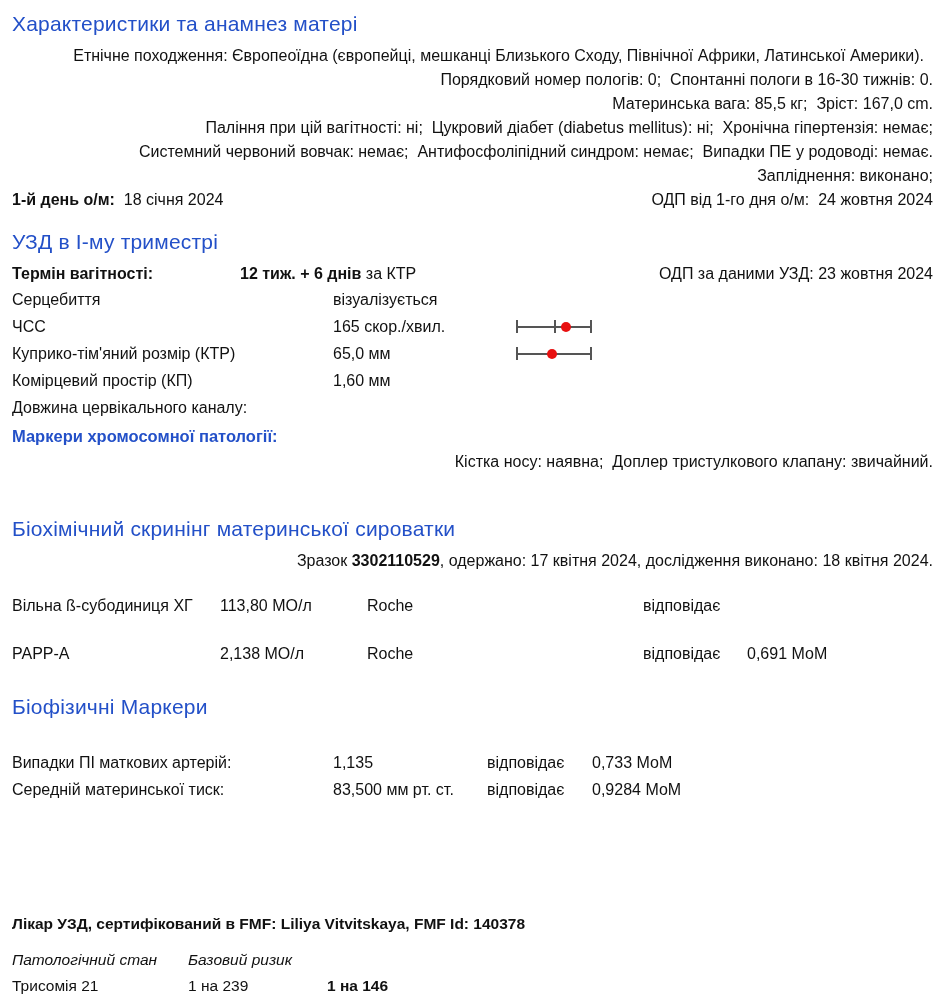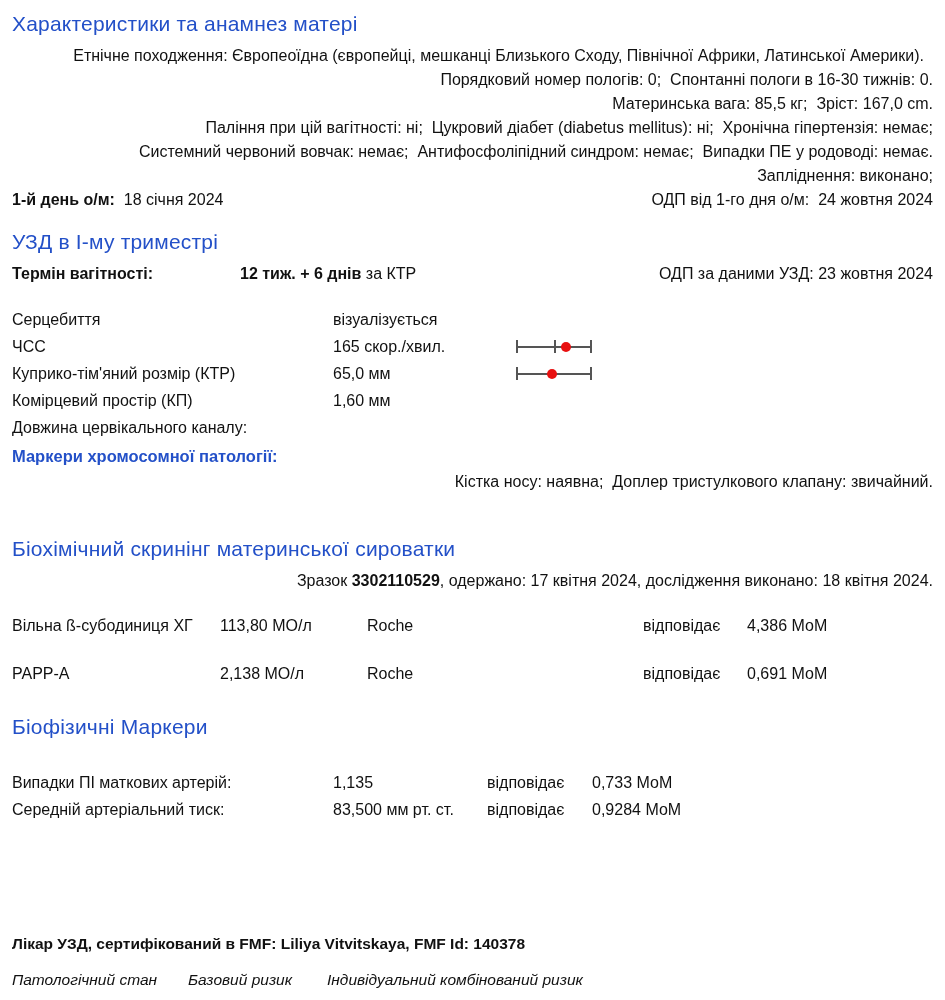--- a/index.html
+++ b/index.html
@@ -44,21 +44,21 @@
   .b{font-weight:bold;}
   .term-row{
     display:flex;
     font-size:16px;
     line-height:24px;
     margin-top:2px;
   }
   .term-label{width:228px;font-weight:bold;}
   .term-right{margin-left:auto;}
   
-  .uzd-table{margin-top:20px;}
+  .uzd-table{}
   .uzd-row{
     display:grid;
     grid-template-columns:321px 183px 90px;
     align-items:center;
     font-size:16px;
     line-height:27px;
   }
   .indicator{
     position:relative;
     width:76px;
@@ -191,54 +191,52 @@
 
   <h1 class="sec gap-section3" data-bind="biochem.title">Біохімічний скринінг материнської сироватки</h1>
   <p class="body-line"><span data-bind="biochem.sample_prefix">Зразок </span><span class="b" data-bind="biochem.sample_id">3302110529</span><span data-bind="biochem.sample_suffix">, одержано: 17 квітня 2024, дослідження виконано: 18 квітня 2024.</span></p>
 
   <div class="bio-table">
     <div class="bio-row">
       <span data-bind="biochem.rows.0.name">Вільна ß-субодиниця ХГ</span>
       <span data-bind="biochem.rows.0.value">113,80 МО/л</span>
       <span data-bind="biochem.rows.0.method">Roche</span>
       <span data-bind="biochem.rows.0.corresponds">відповідає</span>
-      <span data-bind="biochem.rows.0.mom">4,386 МоМ</span>
     </div>
     <div class="bio-row">
       <span data-bind="biochem.rows.1.name">PAPP-A</span>
       <span data-bind="biochem.rows.1.value">2,138 МО/л</span>
       <span data-bind="biochem.rows.1.method">Roche</span>
       <span data-bind="biochem.rows.1.corresponds">відповідає</span>
       <span data-bind="biochem.rows.1.mom">0,691 МоМ</span>
     </div>
   </div>
 
   <h1 class="sec gap-section4" data-bind="biophys.title">Біофізичні Маркери</h1>
   <div class="phys-table">
     <div class="phys-row">
       <span data-bind="biophys.rows.0.label">Випадки ПІ маткових артерій:</span>
       <span data-bind="biophys.rows.0.value">1,135</span>
       <span data-bind="biophys.rows.0.corresponds">відповідає</span>
       <span data-bind="biophys.rows.0.mom">0,733 МоМ</span>
     </div>
     <div class="phys-row">
-      <span data-bind="biophys.rows.1.label">Середній артеріальний тиск:</span>
+      <span data-bind="biophys.rows.1.label">Середній материнської тиск:</span>
       <span data-bind="biophys.rows.1.value">83,500 мм рт. ст.</span>
       <span data-bind="biophys.rows.1.corresponds">відповідає</span>
       <span data-bind="biophys.rows.1.mom">0,9284 МоМ</span>
     </div>
   </div>
 
   <p class="doctor-line" data-bind="footer.doctor_line">Лікар УЗД, сертифікований в FMF: Liliya Vitvitskaya, FMF Id: 140378</p>
 
   <div class="risk-table">
     <div class="risk-row risk-head">
       <span data-bind="footer.risk_table.headers.0">Патологічний стан</span>
       <span data-bind="footer.risk_table.headers.1">Базовий ризик</span>
-      <span data-bind="footer.risk_table.headers.2">Індивідуальний комбінований ризик</span>
     </div>
     <div class="risk-row">
       <span data-bind="footer.risk_table.row.0">Трисомія 21</span>
       <span data-bind="footer.risk_table.row.1">1 на 239</span>
       <span class="risk-bold" data-bind="footer.risk_table.row.2">1 на 146</span>
     </div>
   </div>
 
 </div>
 

